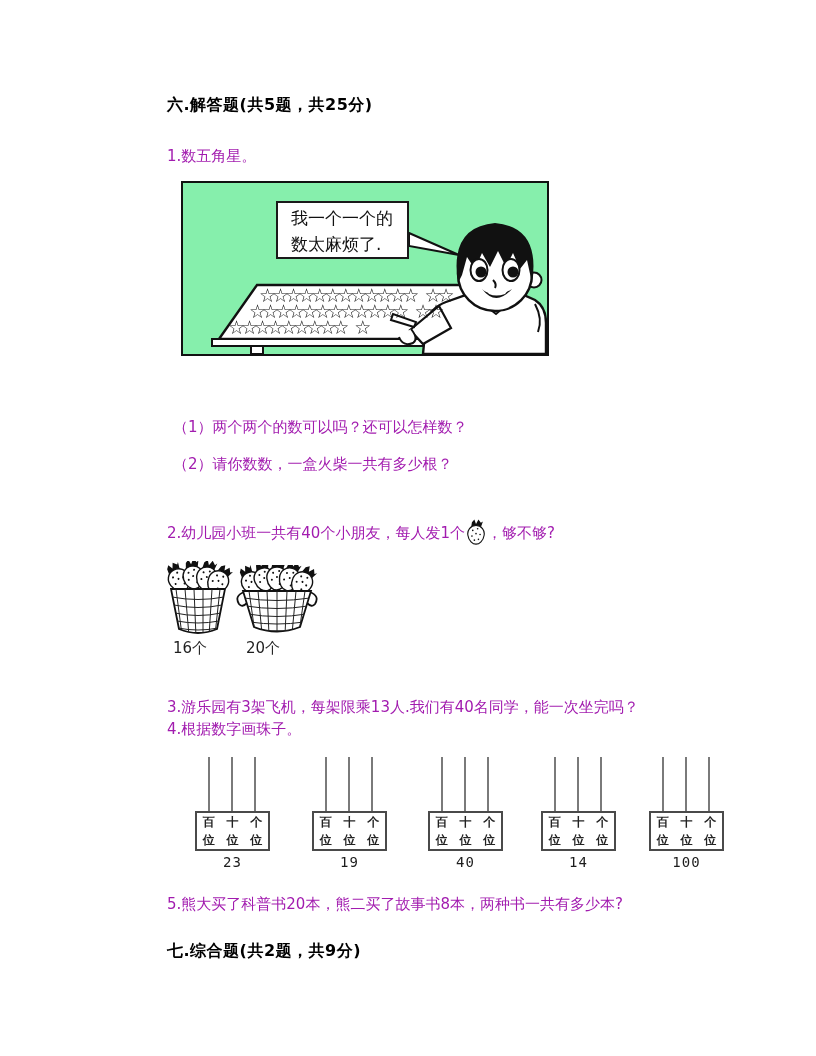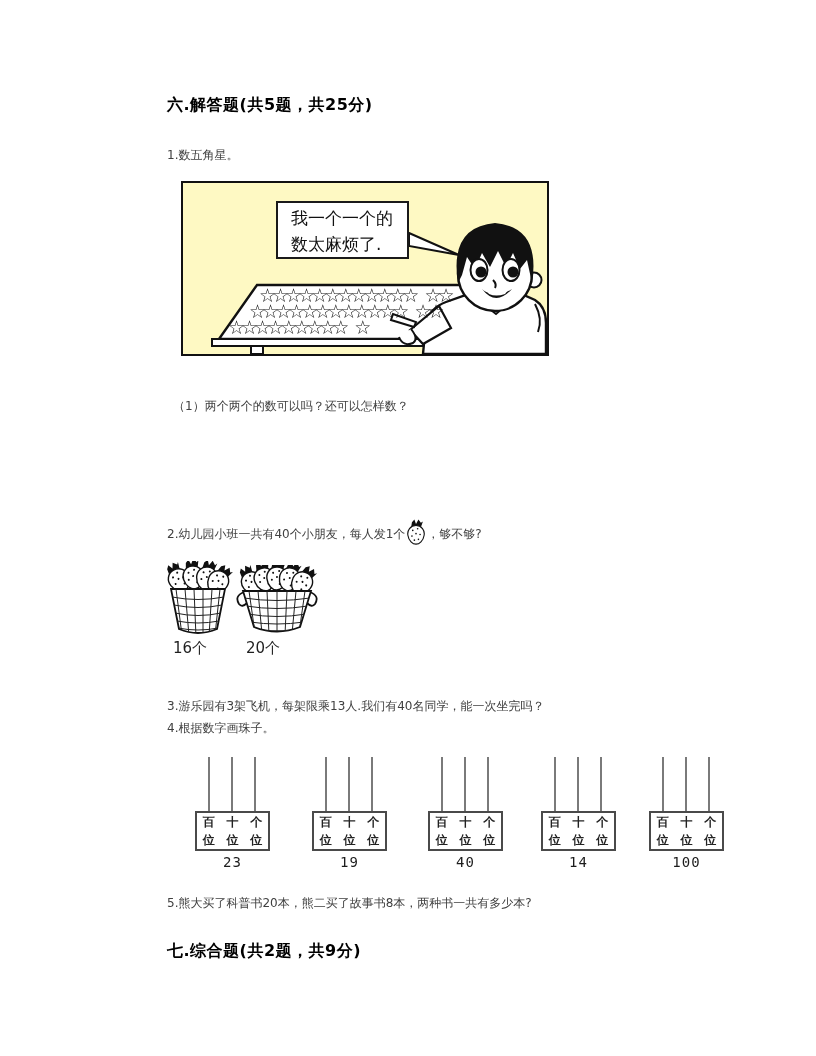--- a/index.html
+++ b/index.html
@@ -4,25 +4,25 @@
 <style>
   * { margin:0; padding:0; box-sizing:border-box; }
   html,body { background:#fff; }
   .sheet{
     position:relative; width:716px; height:1056px; background:#fff;
     margin:0 auto; overflow:hidden;
     font-family:"DejaVu Sans", sans-serif; color:#1f1f1f;
   }
   .abs{ position:absolute; }
   .heading{ font-size:16px; font-weight:bold; color:#000; letter-spacing:0.5px; white-space:nowrap; }
-  .qtext{ font-size:12px; color:#404040; white-space:nowrap; }
+  .qtext{ font-size:15px; color:#a21caf; white-space:nowrap; }
   
   .fig-frame{
     left:131px; top:181px; width:368px; height:175px;
-    border:2px solid #111; background:#fef9c3;
+    border:2px solid #111; background:#86efac;
   }
   .fig-svg{ position:absolute; left:0; top:0; width:100%; height:100%; }
   .bubble{
     position:absolute; left:93px; top:18px; width:133px; height:58px;
     border:2px solid #1a1a1a; background:#fff;
     font-size:17px; line-height:1.55; padding:2px 0 0 13px; color:#111;
     white-space:nowrap; z-index:3;
   }
   .star-row{
     position:absolute; font-size:19px; line-height:1; color:#111;
@@ -97,21 +97,22 @@
     <div class="bubble">
       <div>我一个一个的</div>
       <div>数太麻烦了.</div>
     </div>
 
     <div class="star-row star-r1"><span class="g1">☆☆☆☆☆☆☆☆☆☆☆☆</span><span class="g2">☆☆</span></div>
     <div class="star-row star-r2"><span class="g1">☆☆☆☆☆☆☆☆☆☆☆☆</span><span class="g2">☆☆</span></div>
     <div class="star-row star-r3"><span class="g1">☆☆☆☆☆☆☆☆☆</span><span class="g2">☆</span></div>
   </div>
 
-  <div class="abs qtext" style="left:123px; top:398px;">（1）两个两个的数可以吗？还可以怎样数？</div>
+  <div class="abs qtext" style="left:123px; top:418px;">（1）两个两个的数可以吗？还可以怎样数？</div>
+  <div class="abs qtext" style="left:123px; top:455px;">（2）请你数数，一盒火柴一共有多少根？</div>
 
   <div class="abs qtext" style="left:117px; top:519px;">
     <span>2.幼儿园小班一共有40个小朋友，每人发1个</span><svg class="inline-berry" width="18" height="26" viewBox="-11 -17 22 32">
       <path d="M-5,-13 L-2,-16.5 L0,-11 L3,-16.5 L6,-12.5 L8.5,-14 L6,-7 L-6,-7 Z" fill="#111"></path>
       <path d="M0,-9 C7,-9 11,-3 10,3 C9,10 4,14 0,14 C-4,14 -9,10 -10,3 C-11,-3 -7,-9 0,-9 Z" fill="#fff" stroke="#111" stroke-width="1.4"></path>
       <g fill="#111">
           <circle cx="-4" cy="-3" r="1"></circle>
           <circle cx="2" cy="-5" r="1"></circle>
           <circle cx="5" cy="2" r="1"></circle>
           <circle cx="0" cy="1" r="1"></circle>

